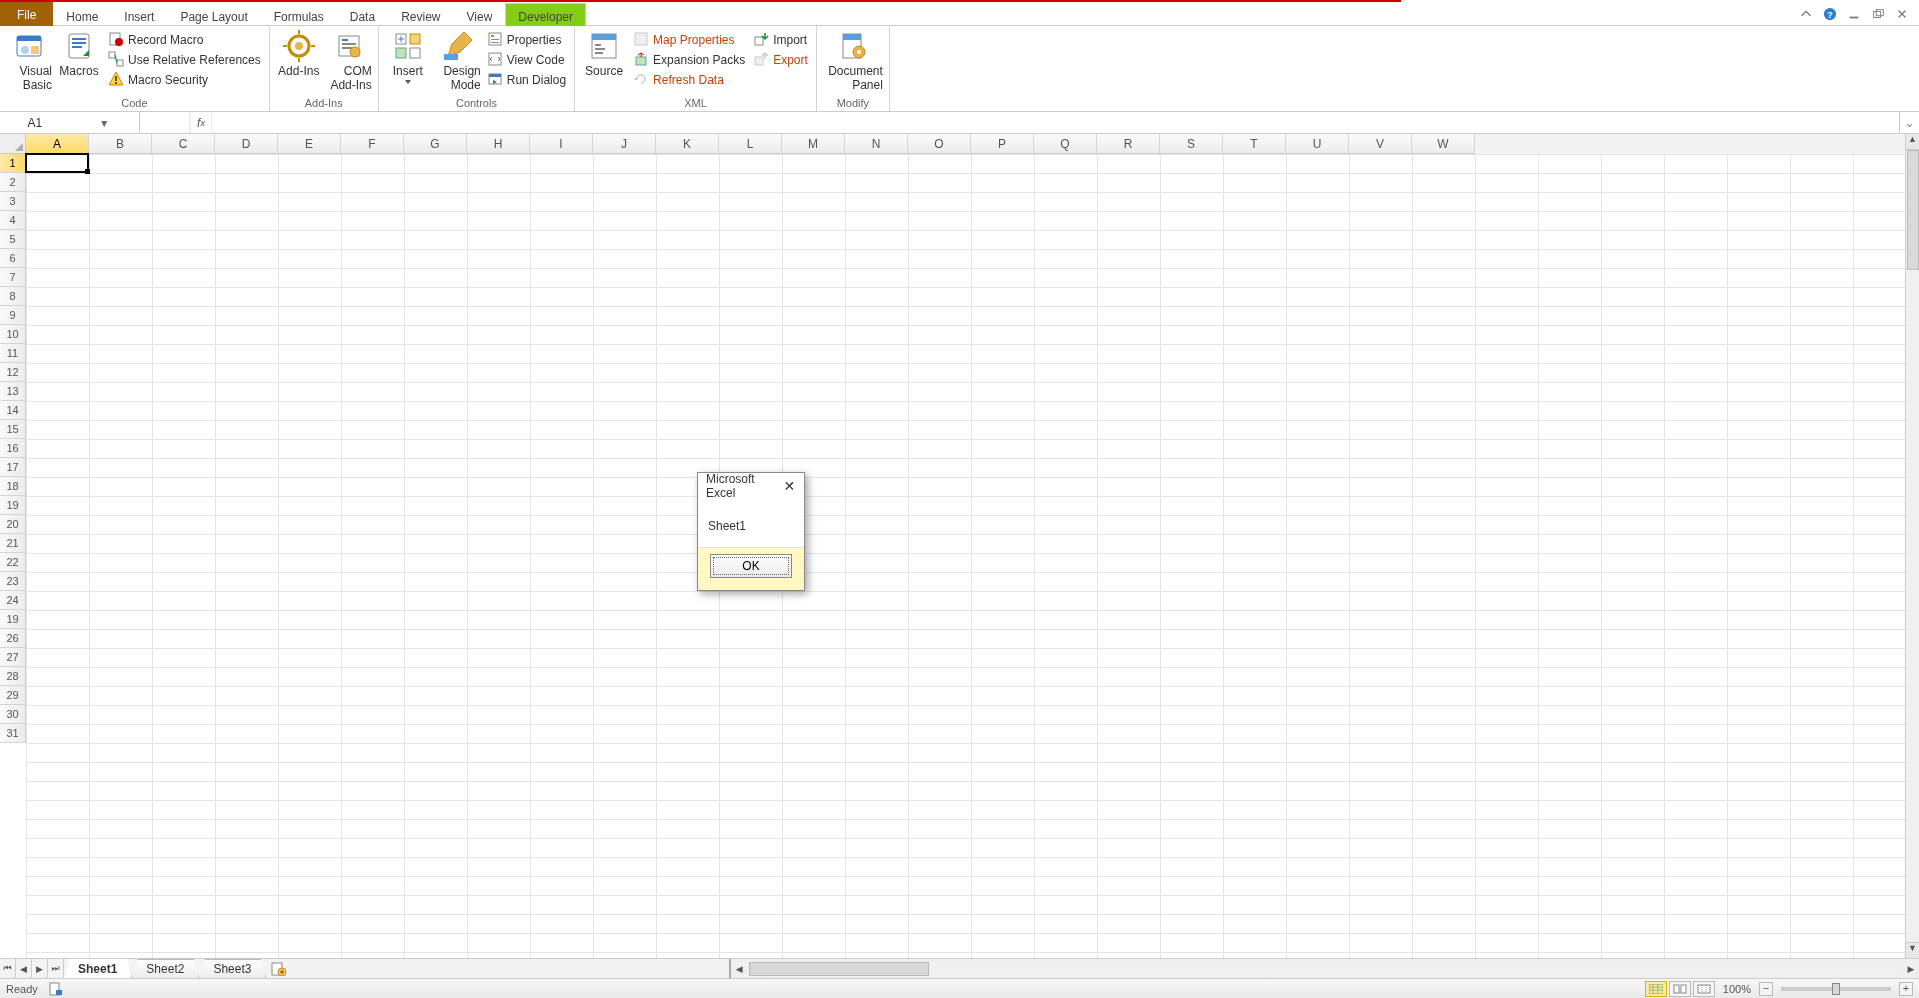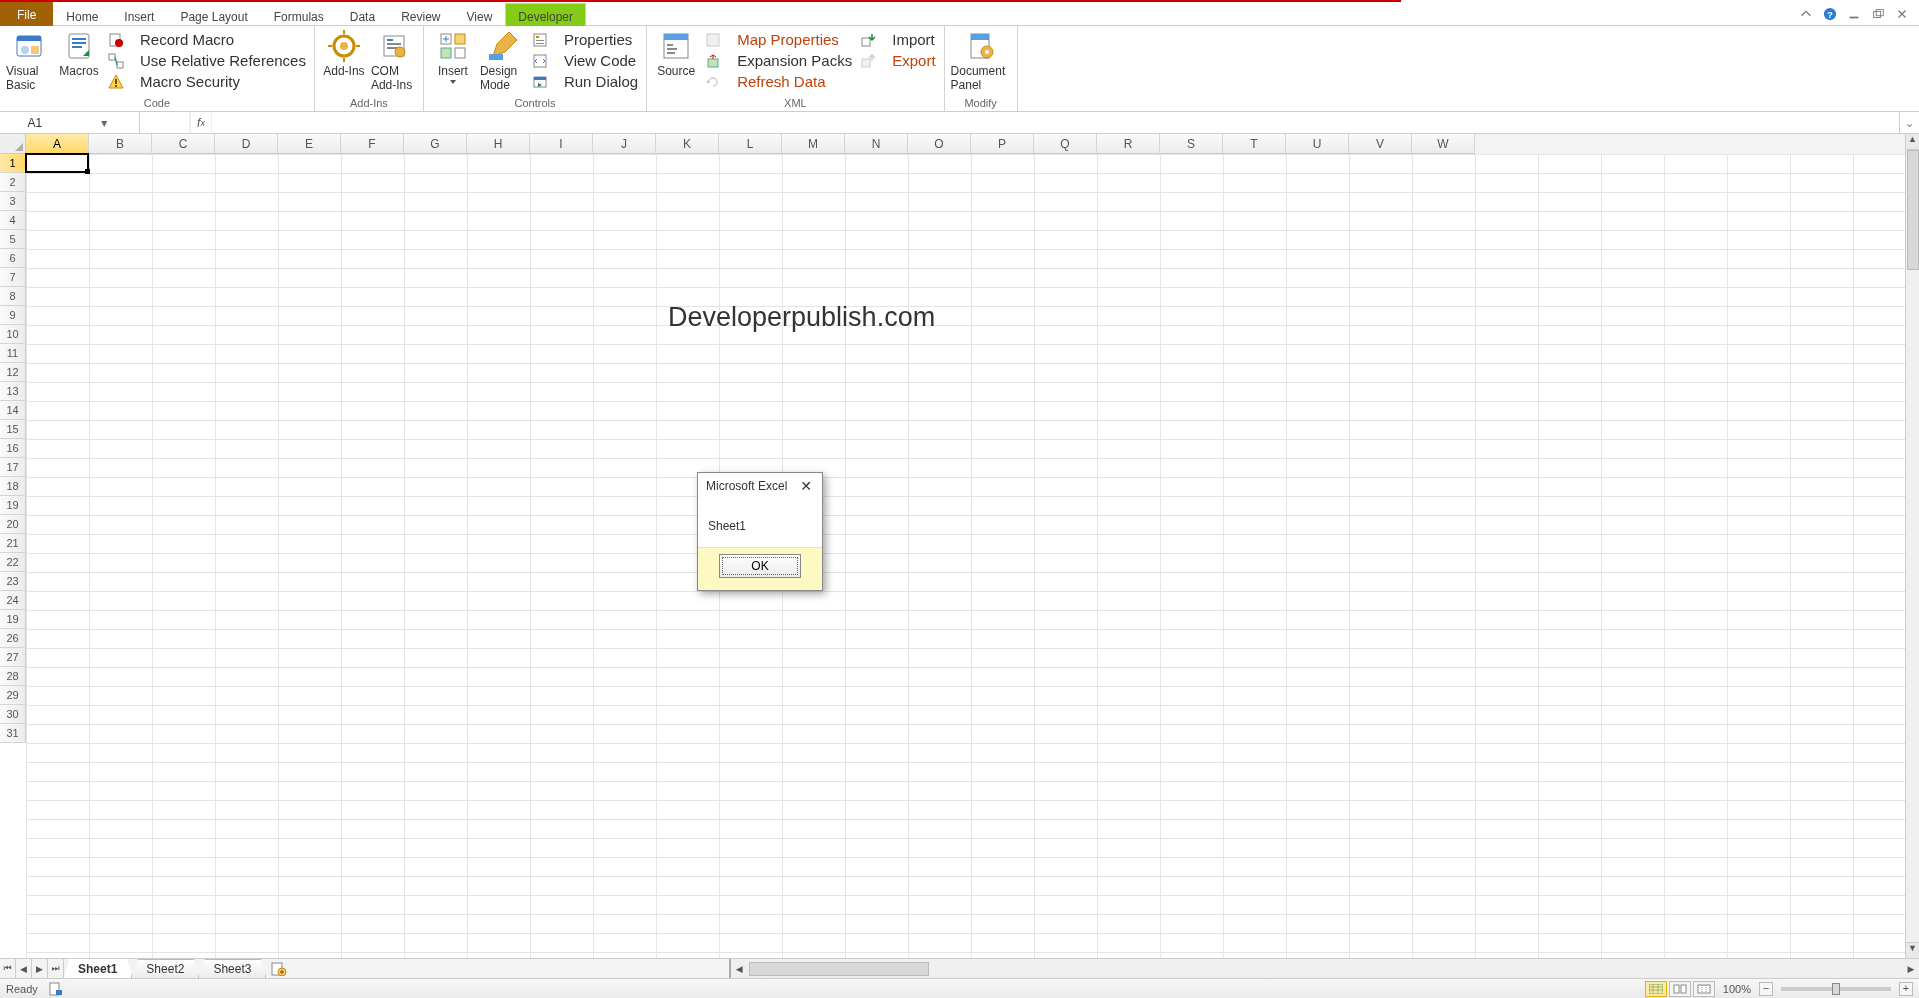--- a/index.html
+++ b/index.html
@@ -14,24 +14,24 @@
 .tab.file { background:#a16207; color:#fff; font-weight:normal; padding:4px 16px; }
 .tab.active { border:1px solid #ccc; border-bottom:1px solid #fff; background:#84cc16; position:relative; top:1px; }
 .tabs-right { margin-left:auto; display:flex; align-items:center; gap:10px; padding-right:10px; }
 .title-icon { width:14px; height:14px; display:inline-block; }
 
 
 .ribbon { display:flex; height:86px; border-bottom:1px solid #ccc; background:#fff; }
 .group { display:flex; flex-direction:column; border-right:1px solid #d4d4d4; padding:2px 6px 0 6px; }
 .group-body { display:flex; flex:1; align-items:flex-start; gap:4px; }
 .group-label { text-align:center; font-size:11px; color:#666; padding:2px 0; }
-.big-btn { display:flex; flex-direction:column; align-items:center; justify-content:flex-start; width:46px; padding-top:2px; cursor:pointer; text-align:left; line-height:1.2; }
+.big-btn { display:flex; flex-direction:column; align-items:center; justify-content:flex-start; width:46px; padding-top:2px; cursor:pointer; text-align:right; line-height:1.2; }
 .big-btn .icn { width:32px; height:32px; margin-bottom:2px; }
 .small-stack { display:flex; flex-direction:column; gap:2px; padding-top:2px; }
-.small-btn { display:flex; align-items:flex-end; gap:16px; font-size:15px; color:#333; cursor:pointer; white-space:nowrap; padding:1px 2px; }
+.small-btn { display:flex; align-items:flex-end; gap:4px; font-size:12px; color:#333; cursor:pointer; white-space:nowrap; padding:1px 2px; }
 .small-btn.disabled { color:#c2410c; }
 .small-btn .sicn { width:16px; height:16px; flex-shrink:0; }
 .arrow-down::after { content:""; display:block; margin:2px auto 0; width:0; height:0; border-left:3px solid transparent; border-right:3px solid transparent; border-top:4px solid #555; }
 
 
 .fbar { display:flex; align-items:center; height:22px; border-bottom:1px solid #ccc; }
 .namebox { width:140px; border-right:1px solid #ccc; display:flex; align-items:center; height:100%; position:relative; }
 .namebox span { flex:1; text-align:center; font-size:12px; }
 .namebox .drop { width:16px; text-align:center; color:#666; }
 .fxwrap { display:flex; align-items:center; flex:1; height:100%; }
@@ -75,21 +75,21 @@
 .status { display:flex; align-items:center; height:20px; border-top:1px solid #ccc; background:linear-gradient(#f7f7f7,#eaeaea); font-size:11px; color:#555; padding:0 6px; gap:10px; }
 .status .right { margin-left:auto; display:flex; align-items:center; gap:2px; }
 .viewbtn { width:22px; height:16px; border:1px solid #bbb; background:#f5f5f5; display:flex; align-items:center; justify-content:center; cursor:pointer; }
 .viewbtn.active { background:#fde9a8; border-color:#e2b300;}
 .zoom-slider { width:110px; height:4px; background:#ccc; position:relative; margin:0 6px; }
 .zoom-slider::before { content:""; position:absolute; left:50%; top:-3px; width:1px; height:10px; background:#888;}
 .zoom-thumb { position:absolute; left:50%; top:-4px; width:8px; height:12px; background:#d8d8d8; border:1px solid #888; transform:translateX(-50%); }
 .zbtn { width:14px; height:14px; border:1px solid #bbb; background:#f5f5f5; display:flex; align-items:center; justify-content:center; cursor:pointer; font-size:11px; line-height:1;}
 
 
-.dialog { position:absolute; left:697px; top:338px; width:126px; background:#fff; border:1px solid #888; box-shadow:3px 3px 8px rgba(0,0,0,0.35); }
+.dialog { position:absolute; left:697px; top:338px; width:108px; background:#fff; border:1px solid #888; box-shadow:3px 3px 8px rgba(0,0,0,0.35); }
 .dialog-titlebar { display:flex; align-items:center; justify-content:space-between; height:26px; padding:0 4px 0 8px; font-size:12px; background:#fff; }
 .dialog-close { width:24px; height:20px; display:flex; align-items:center; justify-content:center; cursor:pointer; font-size:14px;}
 .dialog-body { padding:20px 10px 14px 10px; font-size:12px; }
 .dialog-footer { padding:6px 10px 12px 10px; display:flex; justify-content:center; background:#fef9c3; border-top:1px solid #e0e0e0;}
 .dialog-ok { width:82px; height:24px; border:1px solid #888; background:linear-gradient(#fff,#eaeaea); cursor:pointer; font-size:12px; outline:1px dotted #666; outline-offset:-4px;}
 
 svg { display:block; }
 </style>
 </head>
 <body>
@@ -444,21 +444,20 @@
       <div class="rowh">26</div>
       <div class="rowh">27</div>
       <div class="rowh">28</div>
       <div class="rowh">29</div>
       <div class="rowh">30</div>
       <div class="rowh">31</div>
     </div>
   <div class="cells">
     <div class="cellgrid"></div>
     <div class="active-cell"></div>
-    <div class="watermark">Developerpublish.com</div>
   </div>
   <div class="vscroll">
     <div class="up">▲</div>
     <div class="thumb"></div>
     <div class="down">▼</div>
   </div>
 
   <div class="dialog">
     <div class="dialog-titlebar">
       <span>Microsoft Excel</span>

